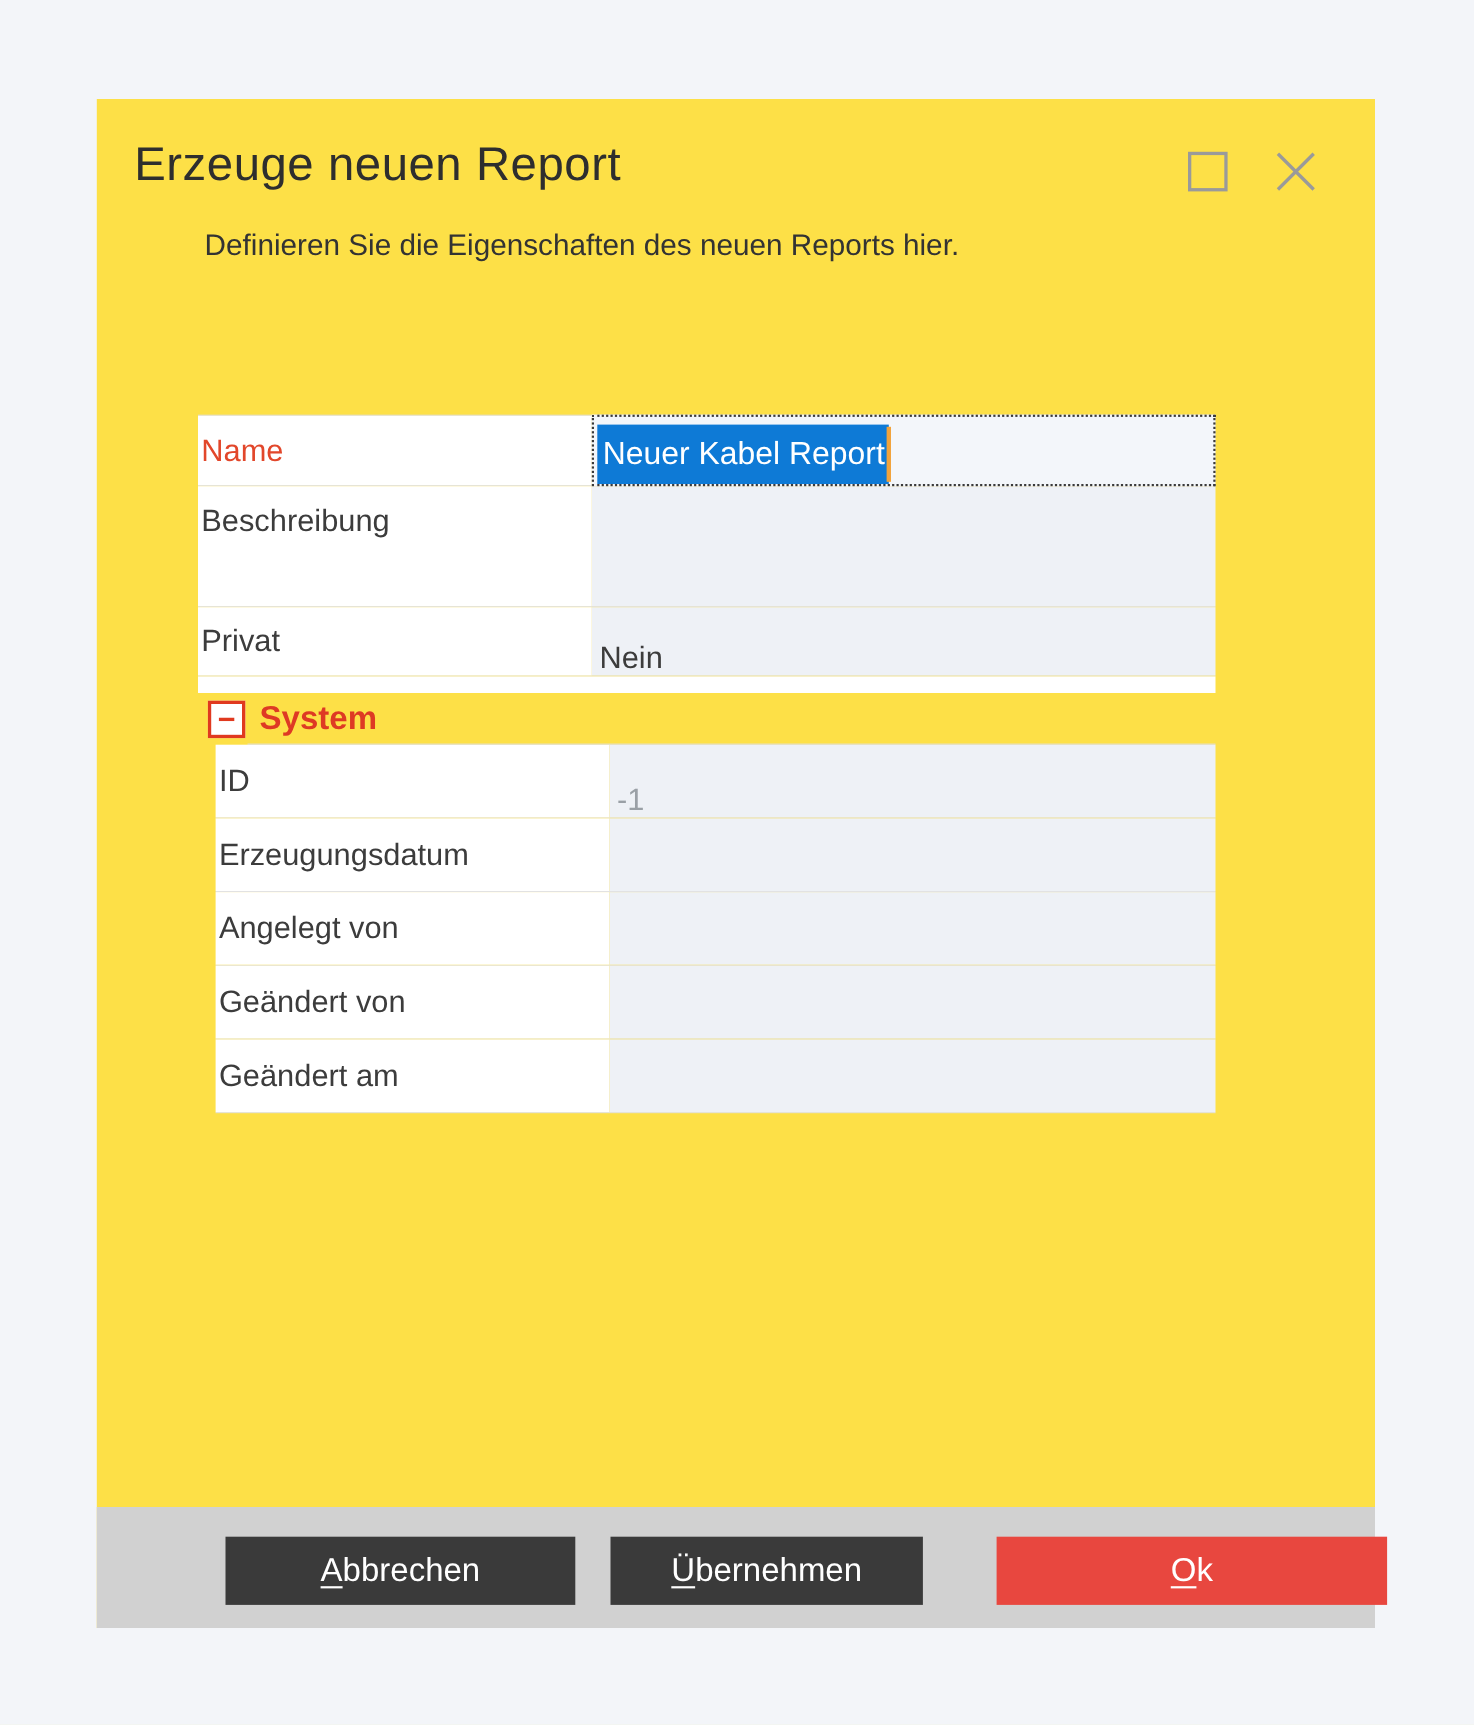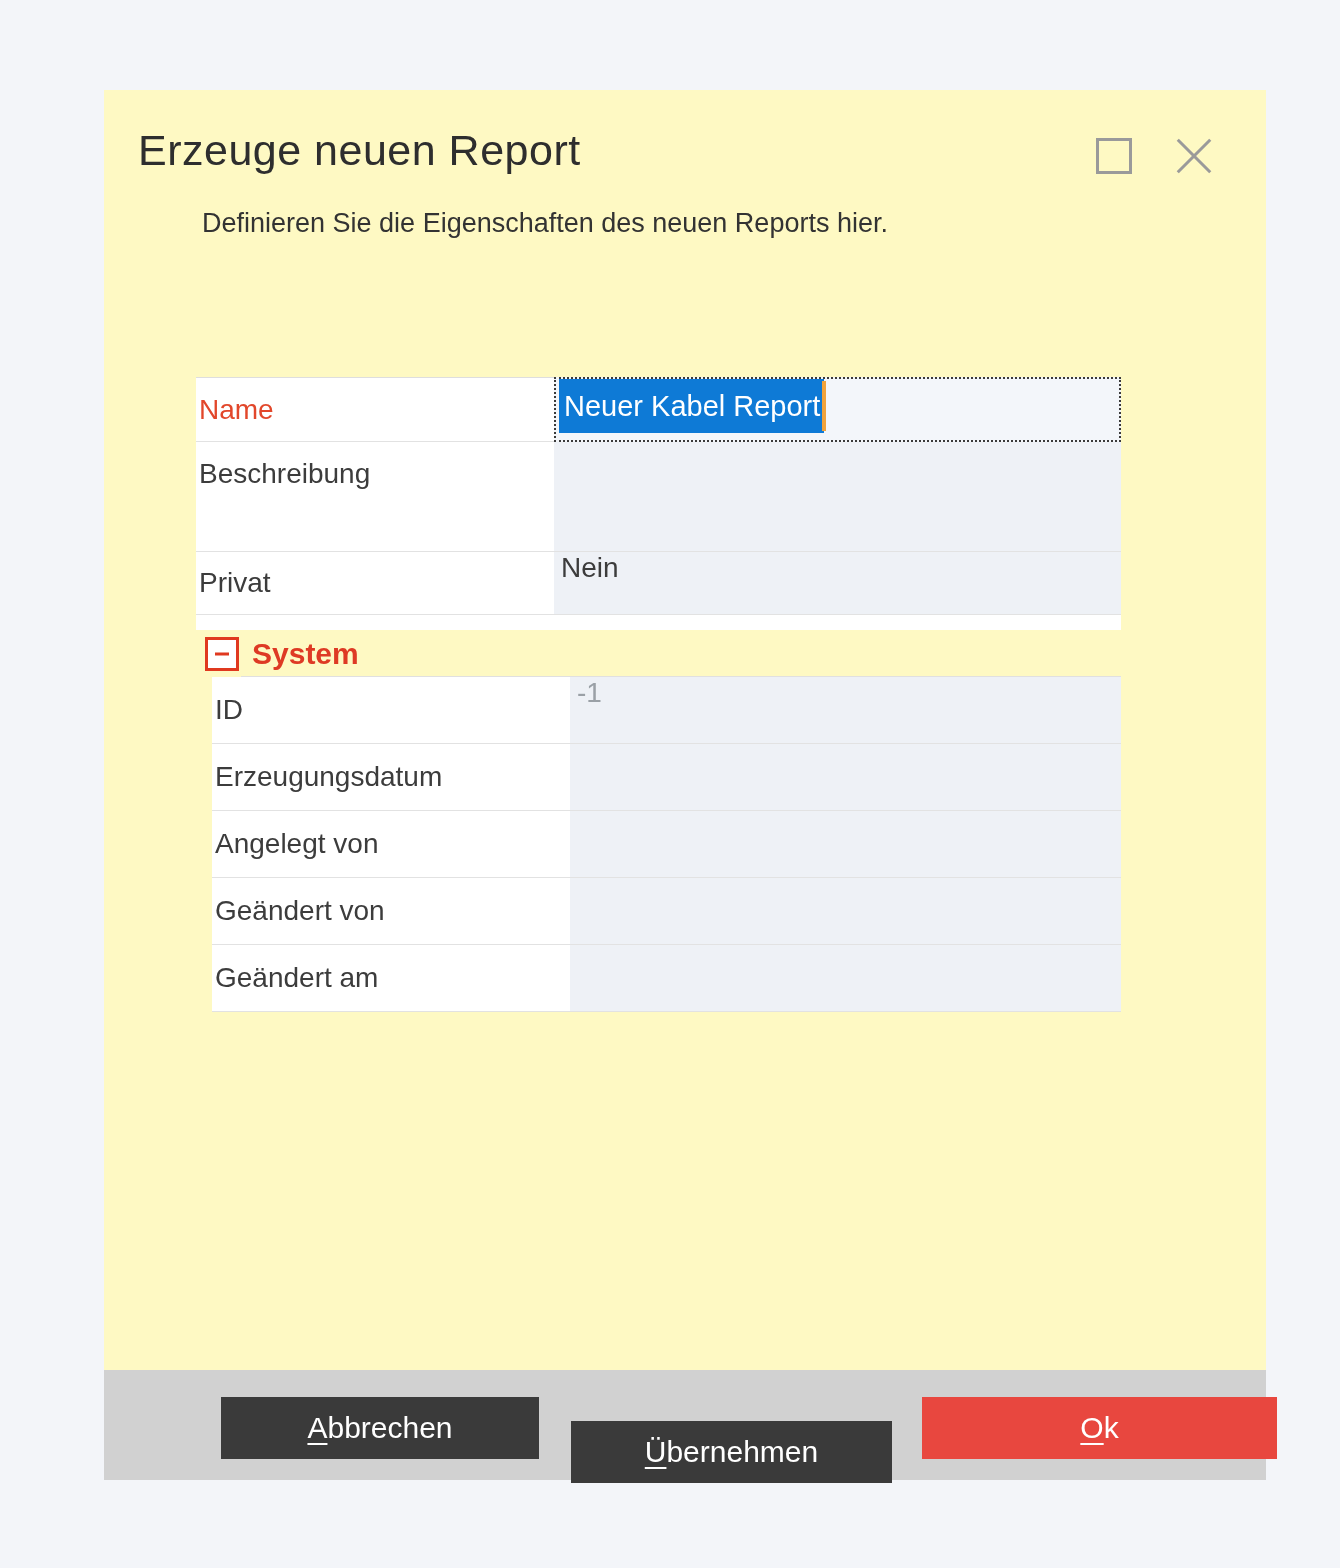--- a/index.html
+++ b/index.html
@@ -4,23 +4,23 @@
 <style>
   * { margin: 0; padding: 0; box-sizing: border-box; }
   html, body {
     width: 1340px; height: 1568px;
     background: #f3f5f9;
     font-family: "Liberation Sans", sans-serif;
     color: #3c3c3c;
     overflow: hidden;
   }
   .dialog {
-    position: absolute; left: 104px; top: 90px;
+    position: absolute; left: 88px; top: 90px;
     width: 1162px; height: 1390px;
-    background: #fef9c3;
+    background: #fde047;
   }
   .dialog-title {
     position: absolute; left: 34px; top: 36px;
     font-size: 43px; font-weight: 400; color: #2e2e2e;
     letter-spacing: 0.5px; white-space: nowrap;
   }
   .win-controls { position: absolute; right: 52px; top: 46px; display: flex; gap: 42px; align-items: center; }
   .btn-maximize {
     width: 36px; height: 36px; border: 3px solid #9a9a9a; background: transparent; cursor: pointer;
   }
@@ -42,21 +42,21 @@
   }
   .row { display: flex; border-bottom: 1px solid #e2e2e2; }
   .row .label {
     width: 358px; flex: 0 0 358px;
     display: flex; align-items: center;
     padding-left: 3px; font-size: 28px; color: #3c3c3c;
     background: #ffffff;
   }
   .row .cell {
     flex: 1; background: #eef1f6;
-    display: flex; align-items: flex-start;
+    display: flex; align-items: flex-end;
     padding-left: 7px; font-size: 28px; color: #3c3c3c;
   }
   .row-name { height: 64px; }
   .row-name .label { color: #e2472b; }
   .name-cell {
     position: relative;
     background: #f3f6fa !important;
     border: 2px dotted #3a3a3a;
     margin: -1px 0;
     padding-left: 3px !important;
@@ -108,21 +108,21 @@
   .footer-btn {
     position: absolute; top: 27px; height: 62px;
     border: none; cursor: pointer;
     color: #ffffff; font-size: 30px;
     font-family: "Liberation Sans", sans-serif;
     display: flex; align-items: center; justify-content: center;
     white-space: nowrap;
   }
   .btn-dark { background: #3a3a3a; }
   .btn-abbrechen { left: 117px; width: 318px; }
-  .btn-uebernehmen { left: 467px; width: 321px; margin-top: 24px; }
+  .btn-uebernehmen { left: 467px; width: 284px; }
   .btn-ok { left: 818px; width: 355px; background: #e8473f; }
   .mnemonic {
     text-decoration: underline;
     text-underline-offset: 5px;
     text-decoration-thickness: 2px;
   }
 </style>
 </head>
 <body>
 

